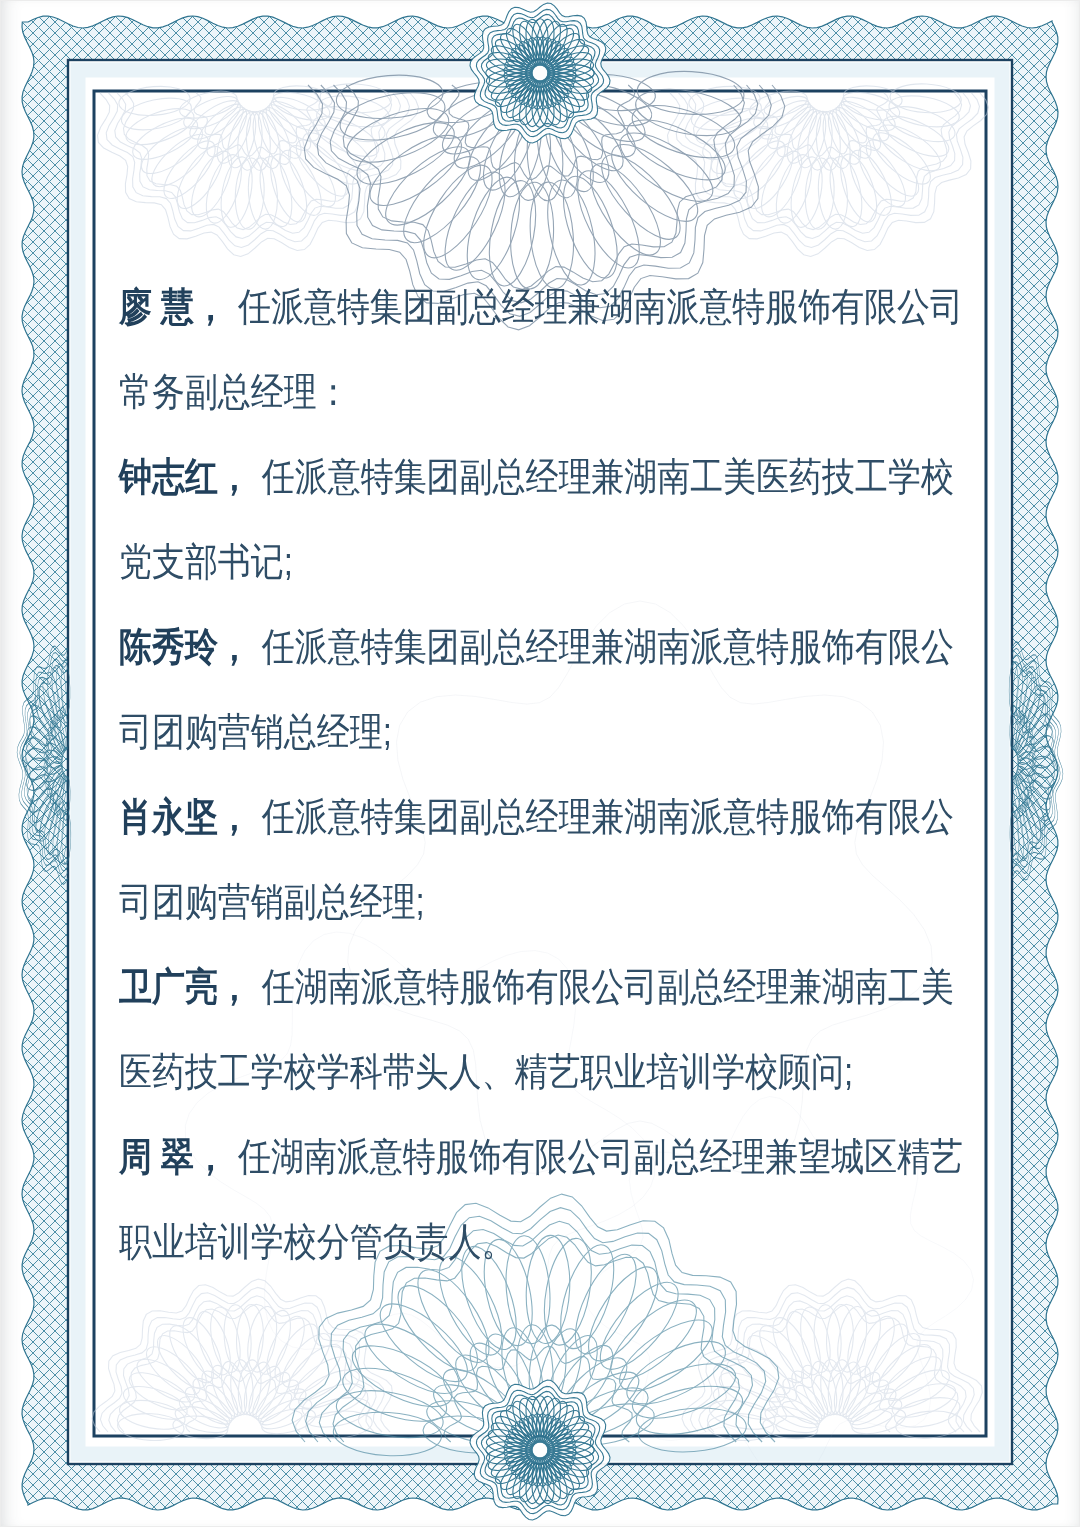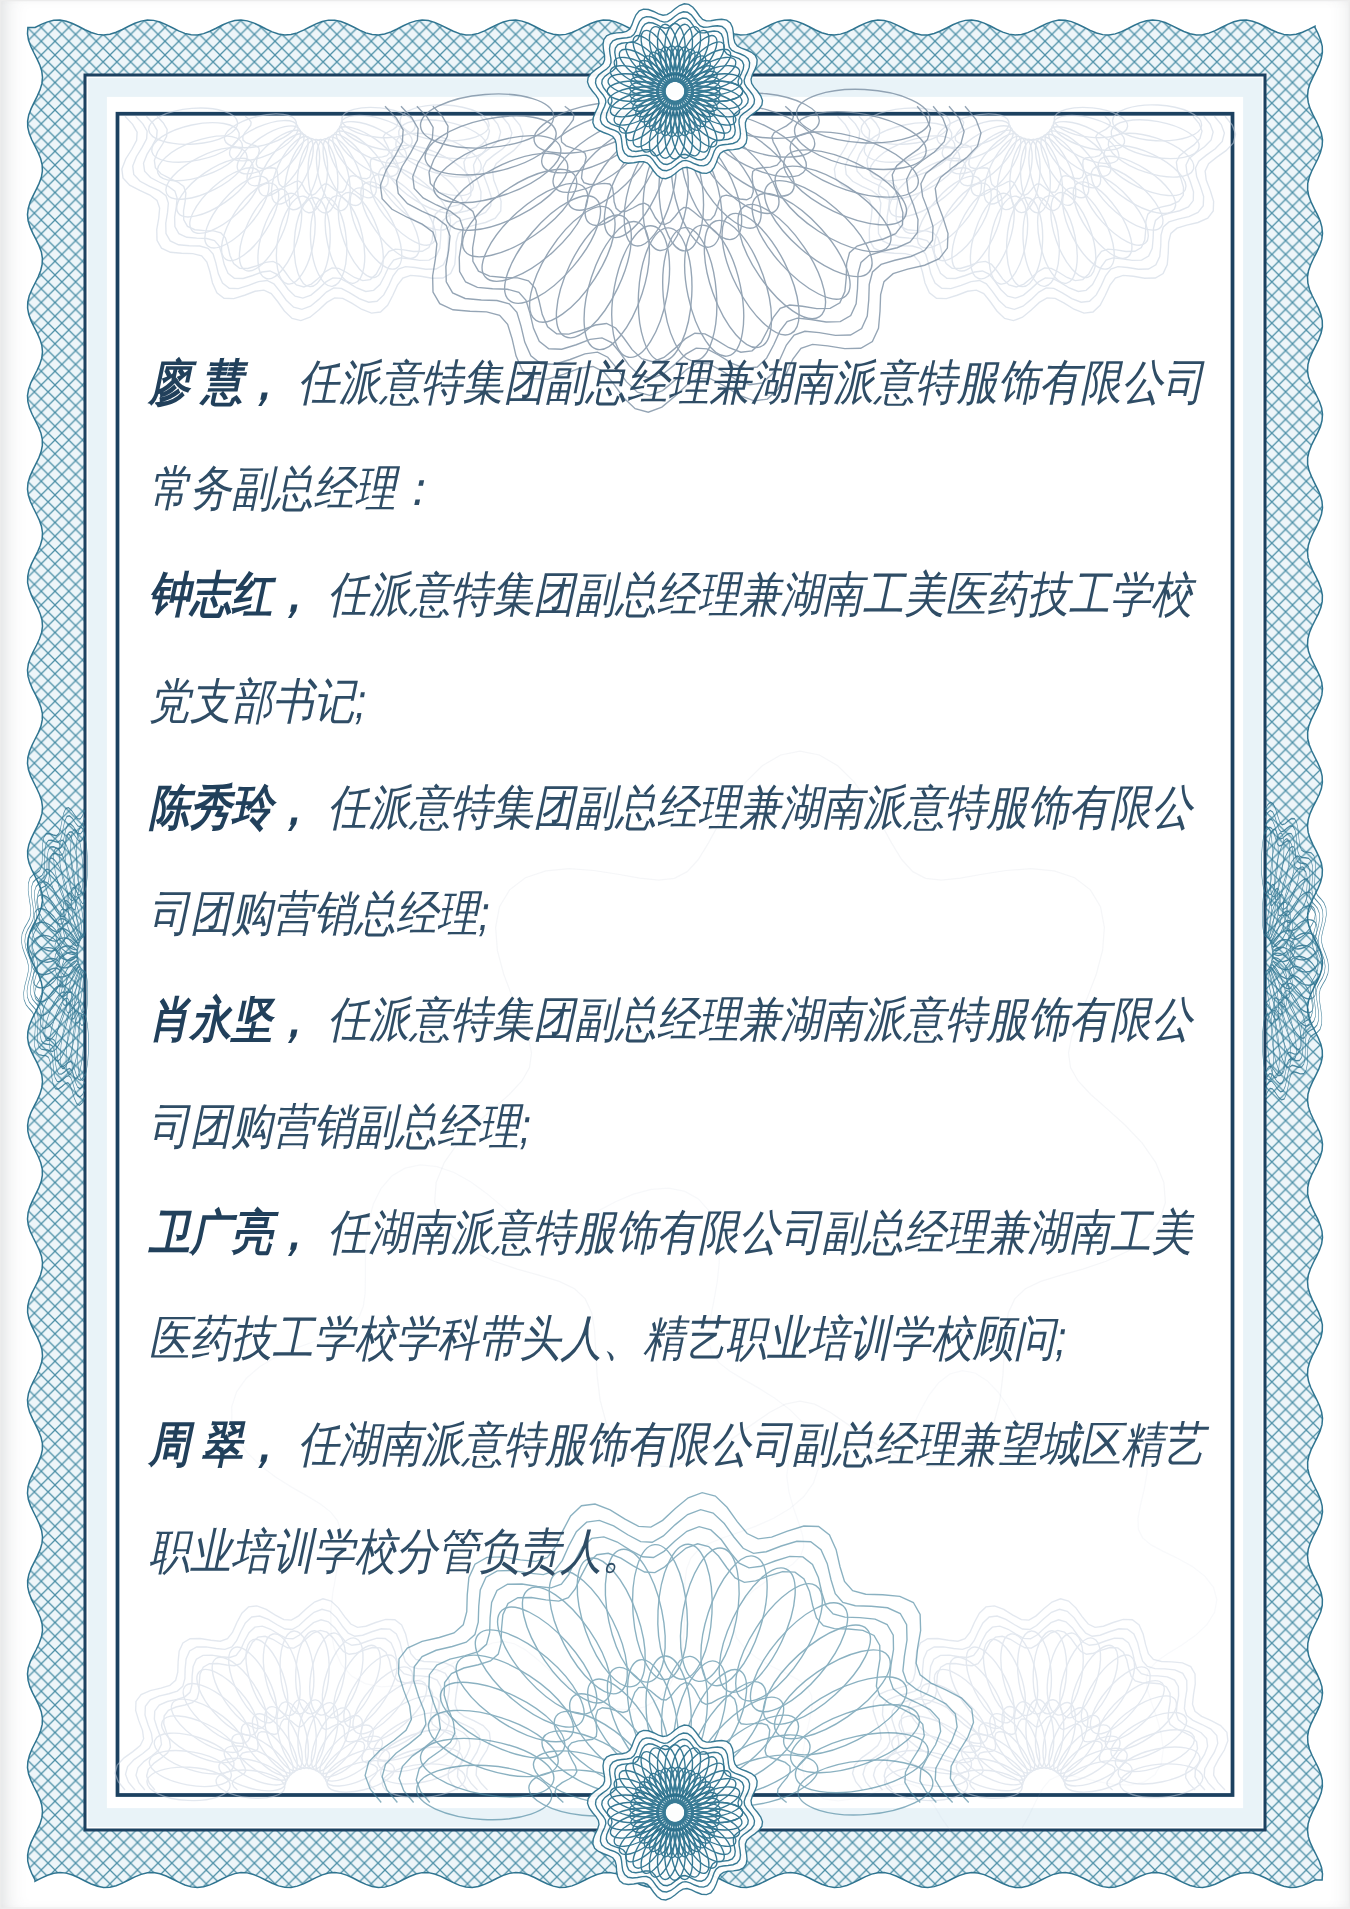--- a/index.html
+++ b/index.html
@@ -2,21 +2,20 @@
 <html><head>
 <meta charset="utf-8">
 <style>
   html,body{margin:0;padding:0;background:#ffffff;}
   .page{
     position:relative;width:1080px;height:1527px;background:#ffffff;overflow:hidden;
     font-family:"Liberation Sans","DejaVu Sans",sans-serif;
     box-shadow:inset 0 0 0 1px #ececec,
                inset 14px 0 20px -14px rgba(60,70,80,.25),
                inset -12px 0 18px -14px rgba(60,70,80,.18);
-    font-style:italic;
   }
   .decor{position:absolute;inset:0;pointer-events:none;}
   .content{
     position:absolute;left:119px;top:264px;width:1013px;
     font-size:39px;line-height:85px;letter-spacing:0;
     color:#2f4d66;
     transform:scaleX(.845);transform-origin:0 0;
     word-break:break-all;text-align:left;
   }
   .para{margin:0;padding:0;}

